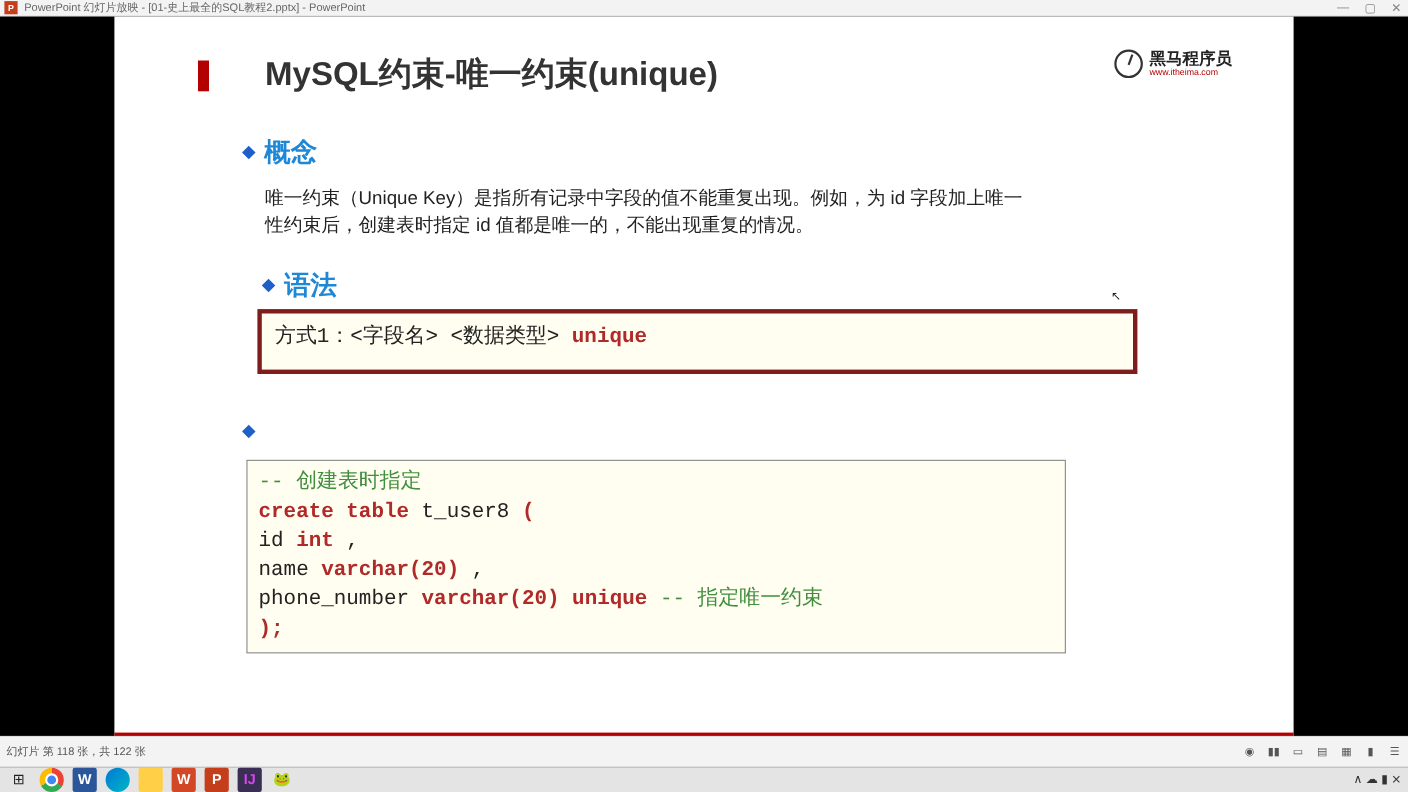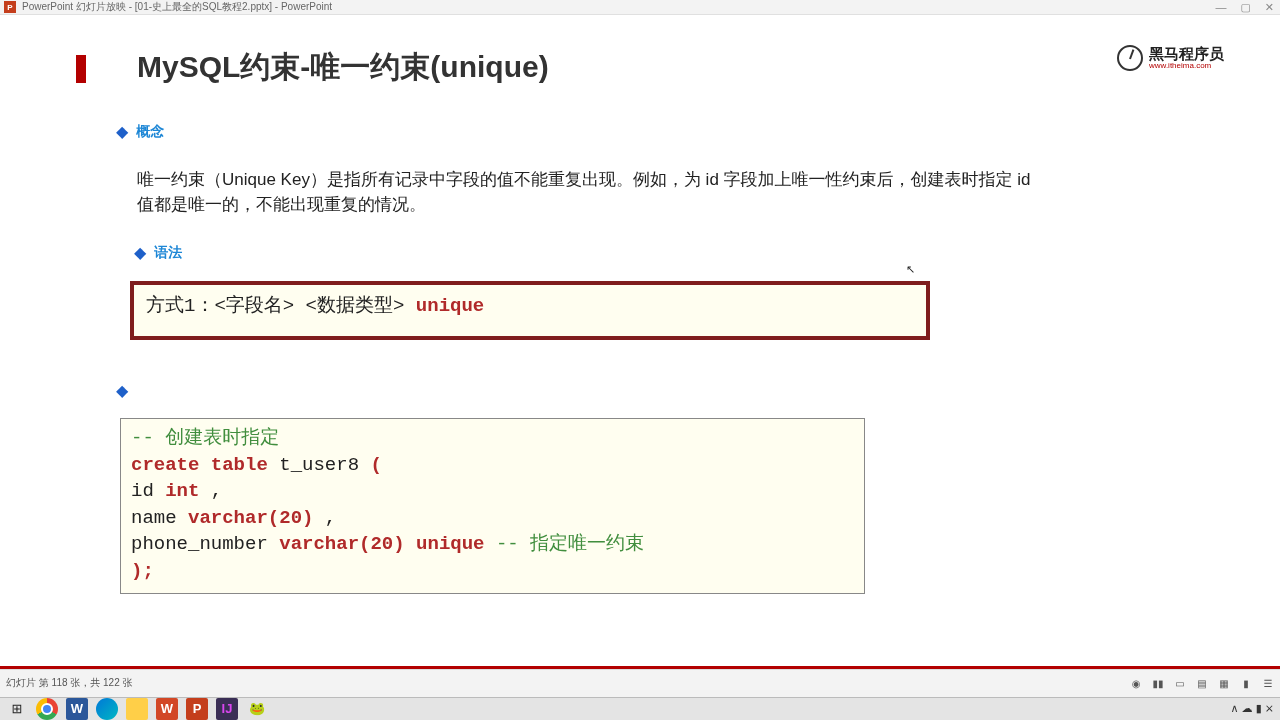--- a/index.html
+++ b/index.html
@@ -3,31 +3,31 @@
 <meta charset="utf-8">
 <style>
 * { margin:0; padding:0; box-sizing:border-box; }
 html,body { width:1280px; height:720px; font-family:"Microsoft YaHei","SimSun",sans-serif; overflow:hidden; background:#fff; }
 .window { width:1280px; height:720px; display:flex; flex-direction:column; }
 .titlebar { height:18px; background:#f3f3f3; border-bottom:1px solid #e0e0e0; display:flex; align-items:center; font-size:10px; color:#666; padding:0 4px; }
 .tb-icon { width:12px; height:12px; background:#c43e1c; margin-right:6px; display:flex; align-items:center; justify-content:center; color:#fff; font-size:8px; font-weight:bold; }
 .tb-right { margin-left:auto; display:flex; gap:14px; color:#888; font-size:11px; padding-right:2px;}
 .tb-right span{cursor:default;}
 .stage { flex:1; background:#000; display:flex; align-items:flex-start; justify-content:center; position:relative; }
-.slide { width:1280px; height:654px; background:#fff; position:relative; }
+.slide { width:1072px; height:654px; background:#fff; position:relative; }
 .red-accent { position:absolute; left:76px; top:40px; width:10px; height:28px; background:#b30000; }
 .title-main { position:absolute; left:137px; top:32px; font-size:30px; font-weight:800; color:#333; }
 .logo { position:absolute; right:56px; top:30px; display:flex; align-items:center; gap:6px; }
 .logo-circ{ width:26px; height:26px; border:2px solid #333; border-radius:50%; position:relative;}
 .logo-circ::after{content:""; position:absolute; left:10px; top:2px; width:2px; height:10px; background:#333; transform-origin:bottom; transform:rotate(20deg);}
 .logo-text { font-size:15px; font-weight:bold; color:#222; line-height:1;}
 .logo-sub { font-size:8px; color:#b30000; }
 .bullet { display:flex; align-items:center; gap:8px; }
 .bullet-d { color:#1e60c9; font-size:16px; }
-.bullet-t { color:#1e87d6; font-size:14px; font-weight:700;text-align:center; }
+.bullet-t { color:#1e87d6; font-size:24px; font-weight:700;text-align:center; }
 .sec1 { position:absolute; left:116px; top:107px; }
 .para1 { position:absolute; left:137px; top:153px; right:230px; font-size:17px; color:#222; line-height:1.45; }
 .sec2 { position:absolute; left:134px; top:228px; }
 .box1 { position:absolute; left:130px; top:266px; width:800px; border:4px solid #7f1d1d; background:#fffef0; padding:8px 12px 16px 12px; font-family:"Consolas","Courier New",monospace; font-size:19px; line-height:1.4; color:#222;}
 .kw { color:#b02a2a; font-weight:bold; }
 .sec3 { position:absolute; left:116px; top:366px; }
 .box2 { position:absolute; left:120px; top:403px; width:745px; border:1px solid #888; background:#fffef0; padding:6px 10px 8px 10px; font-family:"Consolas","Courier New",monospace; font-size:19px; line-height:1.4; color:#222;}
 .cm { color:#418e3e; }
 .num { color:#b02a2a; font-weight:bold;}
 .redline { position:absolute; left:0; right:0; height:3px; background:#b30000; bottom:0;}

